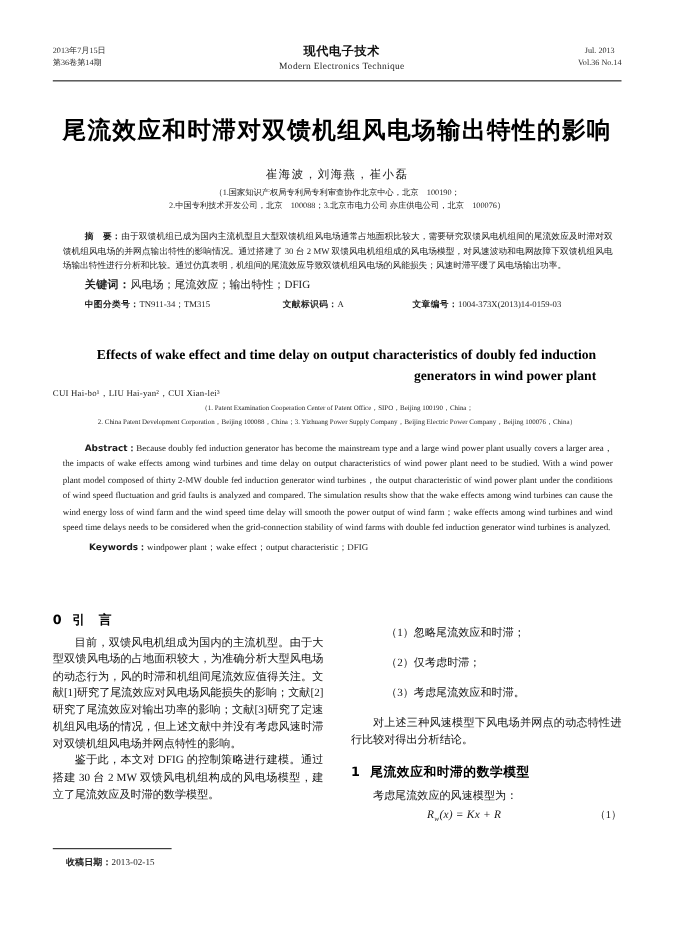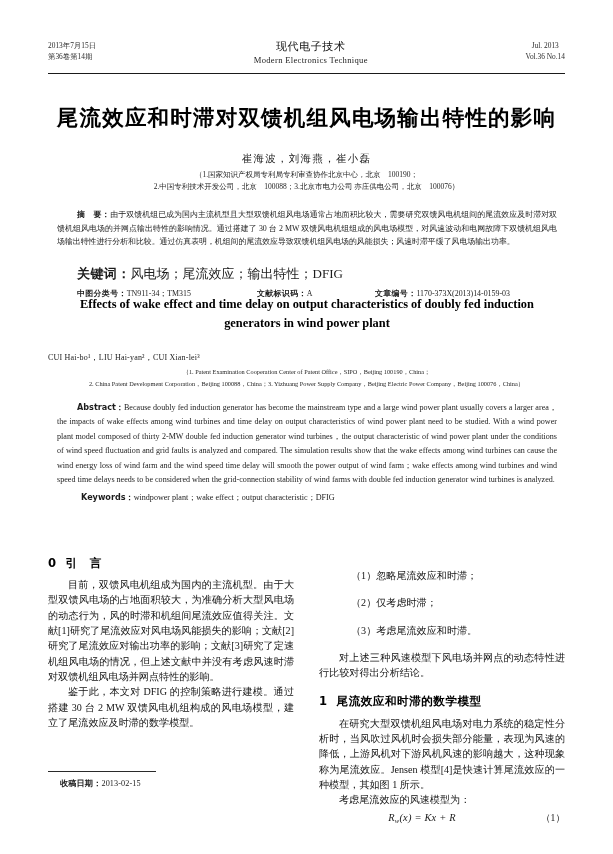--- a/index.html
+++ b/index.html
@@ -41,21 +41,21 @@
     white-space: nowrap;
   }
   .mh-right { text-align: center; }
   .mh-center {
     text-align: center;
     flex: 1;
   }
   .mh-cn {
     font-family: "DejaVu Sans", "Liberation Sans", sans-serif;
     font-size: 11px;
-    font-weight: normal;
+    font-weight: bold;
     letter-spacing: 0.6px;
     line-height: 1.25;
     color: #111;
   }
   .mh-en {
     font-family: "Liberation Serif", serif;
     font-size: 8.6px;
     letter-spacing: 0.3px;
     line-height: 1.4;
     color: #222;
@@ -118,44 +118,44 @@
     color: #1c1c1c;
     text-indent: 0;
   }
   .lbl-b {
     font-family: "DejaVu Sans", "Liberation Sans", sans-serif;
     font-weight: bold;
     letter-spacing: 0.4px;
   }
   .cn-abs-para .lead { display: inline-block; padding-left: 20px; }
   .cn-kw {
-    font-size: 13px;
+    font-size: 10px;
     line-height: 1.9;
     color: #1c1c1c;
     padding-left: 20px;
-    margin-top: 13px;
+    margin-top: 1px;
   }
   .cn-class {
     font-size: 7.9px;
     line-height: 1.9;
     color: #1c1c1c;
     padding-left: 20px;
     display: flex;
   }
   .cls-a { width: 180px; }
   .cls-b { width: 118px; }
   .cls-c { flex: 1; }
 
   
   .en-title {
     position: absolute;
     left: 72px;
-    top: 295px;
+    top: 313px;
     width: 470px;
-    text-align: center;
+    text-align: right;
     font-family: "Liberation Serif", serif;
     font-weight: bold;
     font-size: 12.4px;
     line-height: 1.52;
     color: #000;
   }
   .en-authors {
     position: absolute;
     left: 48px;
     top: 352px;
@@ -320,21 +320,21 @@
     <div>（1.国家知识产权局专利局专利审查协作北京中心，北京　100190；</div>
     <div>2.中国专利技术开发公司，北京　100088；3.北京市电力公司 亦庄供电公司，北京　100076）</div>
   </div>
 
   <div class="cn-abs-block">
     <div class="cn-abs-para"><span class="lead lbl-b">摘　要：</span><span>由于双馈机组已成为国内主流机型且大型双馈机组风电场通常占地面积比较大，需要研究双馈风电机组间的尾流效应及时滞对双馈机组风电场的并网点输出特性的影响情况。通过搭建了 30 台 2 MW 双馈风电机组组成的风电场模型，对风速波动和电网故障下双馈机组风电场输出特性进行分析和比较。通过仿真表明，机组间的尾流效应导致双馈机组风电场的风能损失；风速时滞平缓了风电场输出功率。</span></div>
     <div class="cn-kw"><span class="lbl-b">关键词：</span><span>风电场；尾流效应；输出特性；DFIG</span></div>
     <div class="cn-class">
       <div class="cls-a"><span class="lbl-b">中图分类号：</span><span>TN911-34；TM315</span></div>
       <div class="cls-b"><span class="lbl-b">文献标识码：</span><span>A</span></div>
-      <div class="cls-c"><span class="lbl-b">文章编号：</span><span>1170-373X(2013)14-0159-03</span></div>
+      <div class="cls-c"><span class="lbl-b">文章编号：</span><span>1004-373X(2013)14-0159-03</span></div>
     </div>
   </div>
 
   <div class="en-title">
     <div>Effects of wake effect and time delay on output characteristics of doubly fed induction</div>
     <div>generators in wind power plant</div>
   </div>
   <div class="en-authors">CUI Hai-bo¹，LIU Hai-yan²，CUI Xian-lei³</div>
   <div class="en-affil">
     <div>（1. Patent Examination Cooperation Center of Patent Office，SIPO，Beijing 100190，China；</div>
@@ -352,21 +352,20 @@
     <p class="body-p indent">鉴于此，本文对 DFIG 的控制策略进行建模。通过搭建 30 台 2 MW 双馈风电机组构成的风电场模型，建立了尾流效应及时滞的数学模型。</p>
   </div>
 
   <div class="col col-right">
     <p class="list-p">（1）忽略尾流效应和时滞；</p>
     <p class="list-p">（2）仅考虑时滞；</p>
     <p class="list-p">（3）考虑尾流效应和时滞。</p>
     <p class="body-p indent">对上述三种风速模型下风电场并网点的动态特性进行比较对得出分析结论。</p>
 
     <div class="sec-head tight"><span class="num">1</span><span>尾流效应和时滞的数学模型</span></div>
-    <p class="body-p indent">在研究大型双馈机组风电场对电力系统的稳定性分析时，当风吹过风机时会损失部分能量，表现为风速的降低，上游风机对下游风机风速的影响越大，这种现象称为尾流效应。Jensen 模型[4]是快速计算尾流效应的一种模型，其如图 1 所示。</p>
     <p class="body-p indent">考虑尾流效应的风速模型为：</p>
 
     <div class="eq-line">
       <div class="eq-body"><span class="up">R</span><sub>w</sub><span>(x) = Kx + R</span></div>
       <div class="eq-num">（1）</div>
     </div>
   </div>
 
   <div class="fn-rule"></div>
   <div class="footnote"><span class="fn-lbl">收稿日期：</span><span>2013-02-15</span></div>

